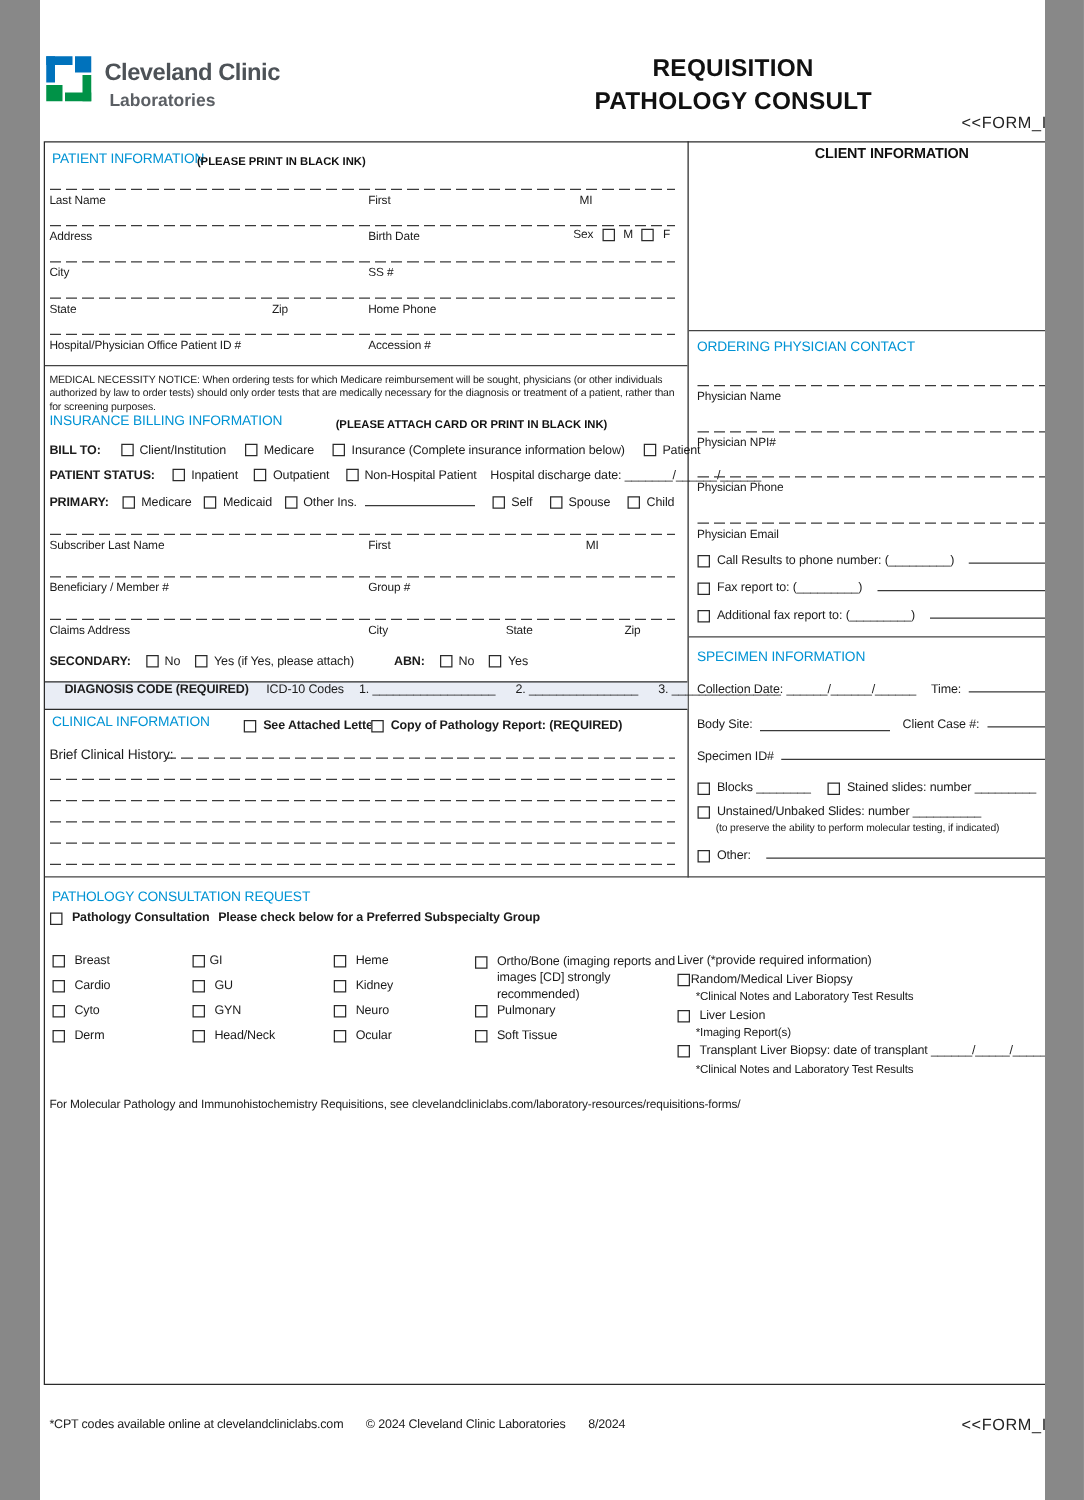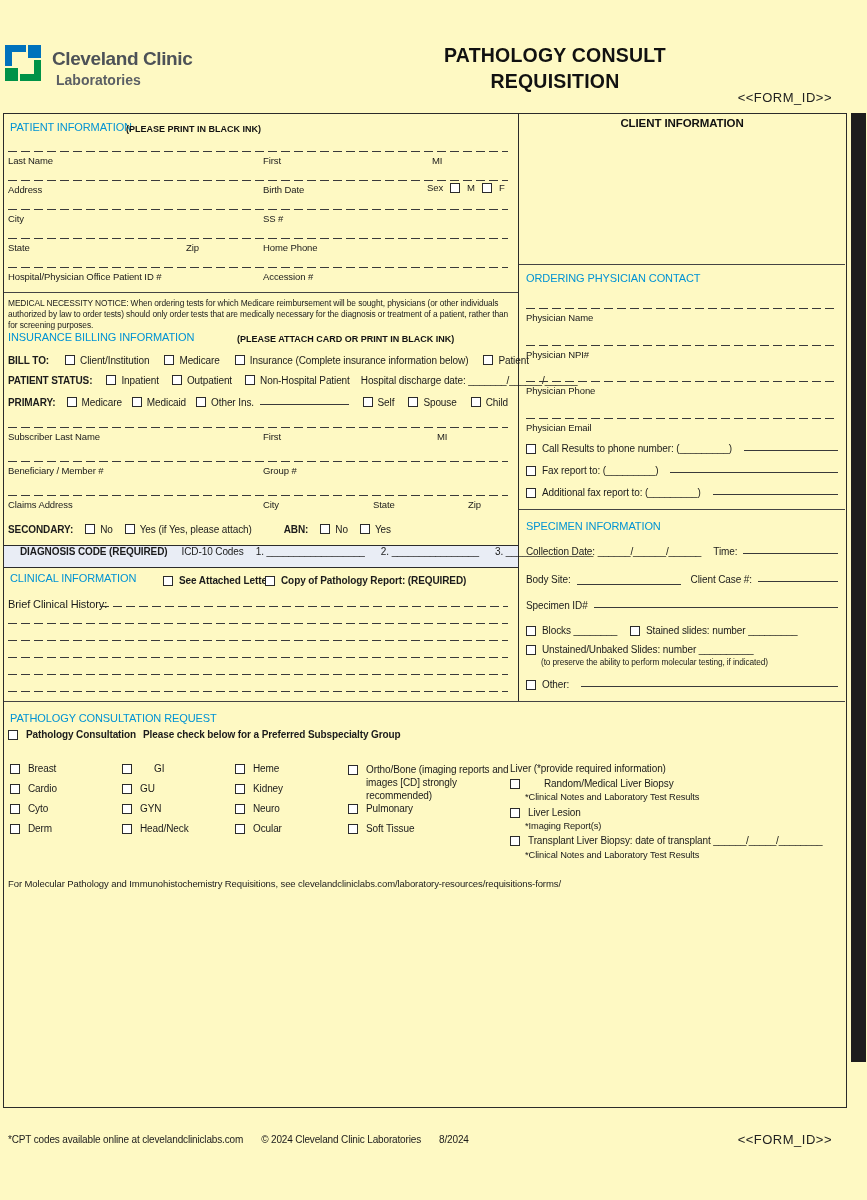--- a/index.html
+++ b/index.html
@@ -1,20 +1,20 @@
 <!DOCTYPE html>
 <html style="--accent: #0093d4; --diagbg: #e9edf5; --logoblue: #0072bc; --logogreen: #009247;"><head>
 <meta charset="utf-8">
 <style>
   :root{
     --accent:#0093d4; --diagbg:#e9edf5; --logoblue:#0072bc; --logogreen:#009247;
     --ink:#1b1b1b; --line:#3a3a3a; --border:#2b2b2b;
   }
   html,body{margin:0;padding:0;background:#888;}
-  .page{position:relative;width:867px;height:1200px;background:#fef9c3;
+  .page{position:relative;width:804px;height:1200px;background:#ffffff;
         font-family:"Liberation Sans",sans-serif;color:var(--ink);overflow:hidden;margin:0 auto;}
   .abs{position:absolute;}
   .sec{color:var(--accent);font-weight:normal;font-size:11px;letter-spacing:-0.1px;white-space:nowrap;}
   .sech{color:#111;font-weight:bold;font-size:11.5px;letter-spacing:-0.1px;}
   .secnote{color:#111;font-weight:bold;font-size:9px;white-space:nowrap;}
   .lbl{font-size:9.5px;white-space:nowrap;letter-spacing:-0.1px;}
   .b{font-weight:bold;}
   .row{display:flex;align-items:center;font-size:10px;letter-spacing:-0.1px;white-space:nowrap;}
   .cb{display:inline-block;width:8px;height:8px;border:1.2px solid var(--border);background:#fff;flex:none;}
   .opt{display:inline-flex;gap:5px;white-space:nowrap;}
@@ -54,22 +54,22 @@
         <div class="lm-tr"></div>
         <div class="lm-bl"></div>
         <div class="lm-br"></div>
     </div>
     <div class="abs brand" style="left:47px;top:4px">Cleveland Clinic</div>
     <div class="abs brandsub" style="left:51px;top:28px">Laboratories</div>
   </div>
 
 
   <div class="abs title" style="left:385px;top:42px;width:340px">
+    <div>REQUISITION</div>
     <div>PATHOLOGY CONSULT</div>
-    <div>REQUISITION</div>
   </div>
 
   <div class="abs formid" style="left:690px;top:90px;width:142px">&lt;&lt;FORM_ID&gt;&gt;</div>
 
   <div class="abs mainbox"></div>
   <div class="abs vdiv"></div>
   <div class="abs blackbar"></div>
   <div class="abs sline" style="left:4px;top:292px;width:514px"></div>
   <div class="abs sline" style="left:519px;top:264px;width:326px"></div>
   <div class="abs sline" style="left:519px;top:509px;width:326px"></div>
@@ -319,21 +319,21 @@
     </div>
   <div class="abs row" style="left:10px;top:803px;gap:8px">
       <span class="cb"></span>
       <span>Cyto</span>
     </div>
   <div class="abs row" style="left:10px;top:823px;gap:8px">
       <span class="cb"></span>
       <span>Derm</span>
     </div>
 
-  <div class="abs row" style="left:122px;top:763px;gap:22px">
+  <div class="abs row" style="left:122px;top:763px;gap:4px">
       <span class="cb"></span>
       <span>GI</span>
     </div>
   <div class="abs row" style="left:122px;top:783px;gap:8px">
       <span class="cb"></span>
       <span>GU</span>
     </div>
   <div class="abs row" style="left:122px;top:803px;gap:8px">
       <span class="cb"></span>
       <span>GYN</span>
@@ -367,21 +367,21 @@
   <div class="abs row" style="left:348px;top:803px;gap:8px">
       <span class="cb"></span>
       <span>Pulmonary</span>
     </div>
   <div class="abs row" style="left:348px;top:823px;gap:8px">
       <span class="cb"></span>
       <span>Soft Tissue</span>
     </div>
 
   <span class="abs" style="left:510px;top:763px;font-size:10px;letter-spacing:-0.1px;white-space:nowrap">Liver (*provide required information)</span>
-  <div class="abs row" style="left:510px;top:778px;gap:24px">
+  <div class="abs row" style="left:510px;top:778px;gap:1px">
       <span class="cb"></span>
       <span>Random/Medical Liver Biopsy</span>
     </div>
   <div class="abs smnote" style="left:525px;top:792px;font-size:9.3px">*Clinical Notes and Laboratory Test Results</div>
   <div class="abs row" style="left:510px;top:807px;gap:8px">
       <span class="cb"></span>
       <span>Liver Lesion</span>
     </div>
   <div class="abs smnote" style="left:525px;top:821px;font-size:9.3px">*Imaging Report(s)</div>
   <div class="abs row" style="left:510px;top:835px;gap:8px">

